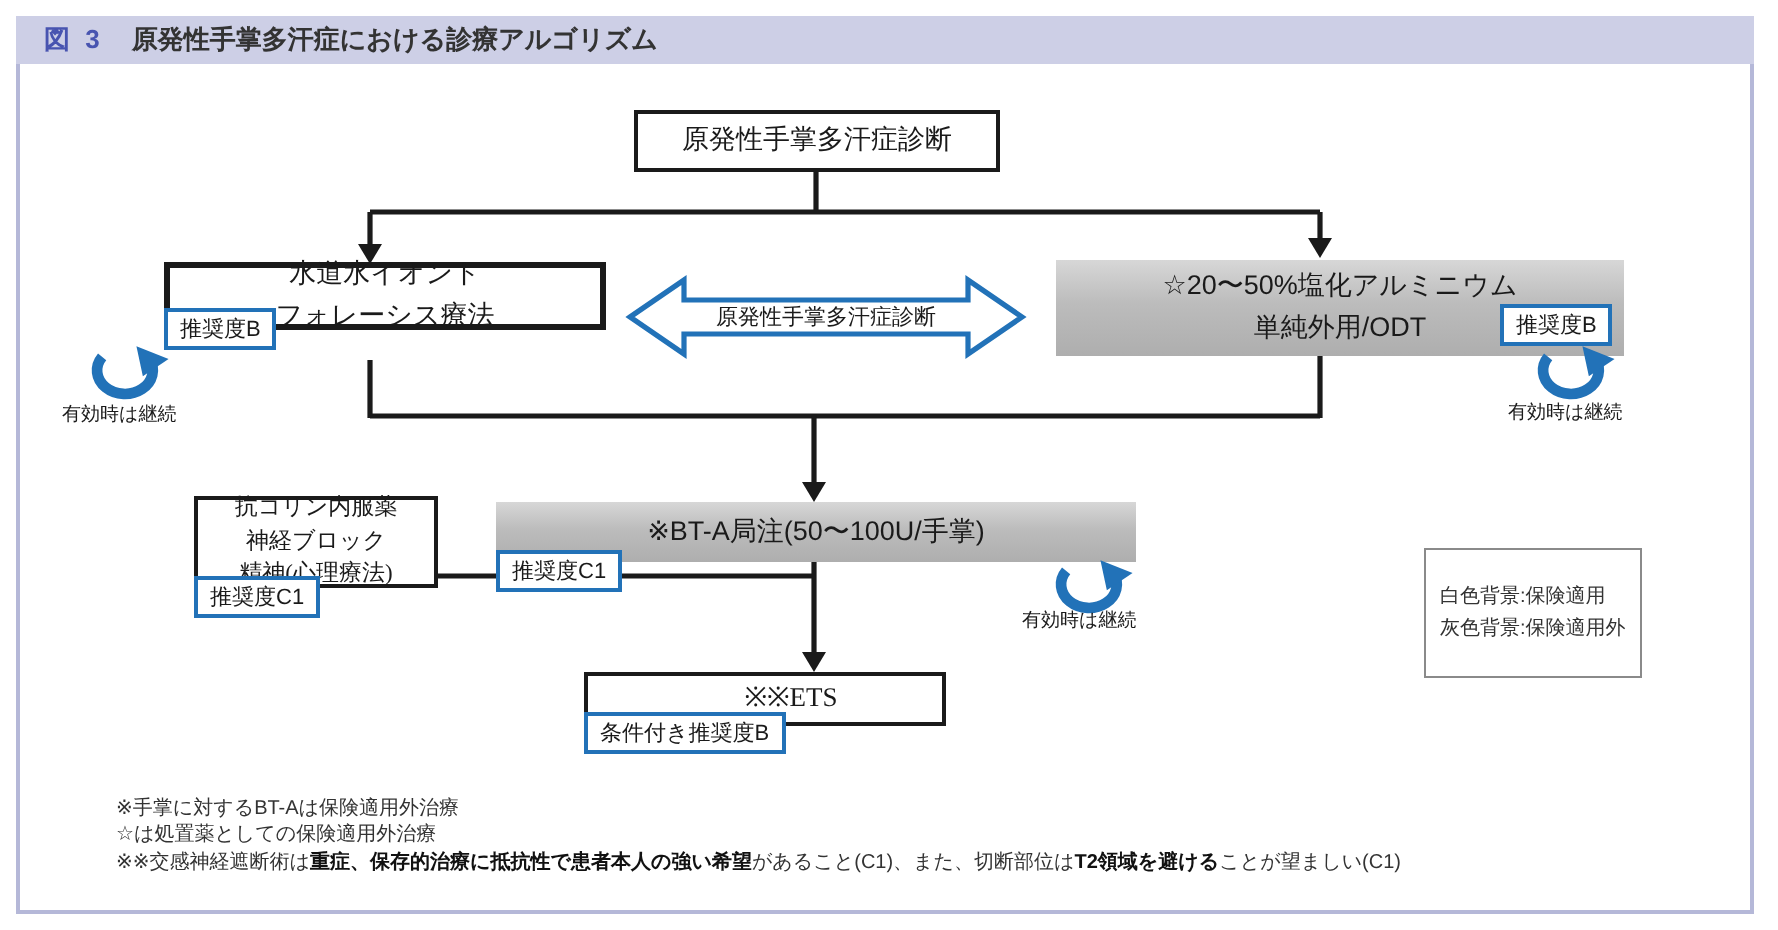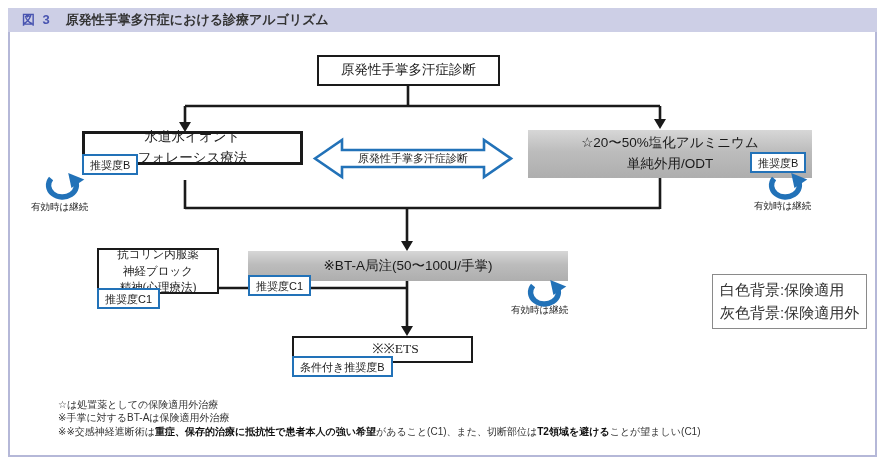--- a/index.html
+++ b/index.html
@@ -89,24 +89,24 @@
     left: 0; top: 0;
     width: 100%; height: 100%;
     display: flex; align-items: center; justify-content: center;
     font-size: 11px;
     color: #1a1a1a;
   }
   .legend-box {
     position: absolute;
     border: 1.5px solid #8a8a8a;
     background: #ffffff;
-    font-size: 15px;
+    font-size: 10px;
     color: #333;
     line-height: 1.55;
-    padding: 3px 7px;
+    padding: 16px 7px;
     white-space: nowrap;
     z-index: 3;
   }
   .footnotes {
     position: absolute;
     left: 58px; top: 398px;
     font-size: 10px;
     color: #333;
     line-height: 1.34;
     z-index: 3;
@@ -209,18 +209,18 @@
   <div class="node thin-border-box" style="left:292px; top:336px; width:181px; height:27px;padding-left:26px;">
     <div class="t1">※※ETS</div>
   </div>
 
   <div class="legend-box" style="left:712px; top:274px;">
     <div>白色背景:保険適用</div>
     <div>灰色背景:保険適用外</div>
   </div>
 
   <div class="footnotes">
+    <div>※手掌に対するBT-Aは保険適用外治療</div>
     <div>☆は処置薬としての保険適用外治療</div>
-    <div>※手掌に対するBT-Aは保険適用外治療</div>
     <div><span>※※交感神経遮断術は</span><b>重症、保存的治療に抵抗性で患者本人の強い希望</b><span>があること(C1)、また、切断部位は</span><b>T2領域を避ける</b><span>ことが望ましい(C1)</span></div>
   </div>
 
 </div>
 
 </body></html>

